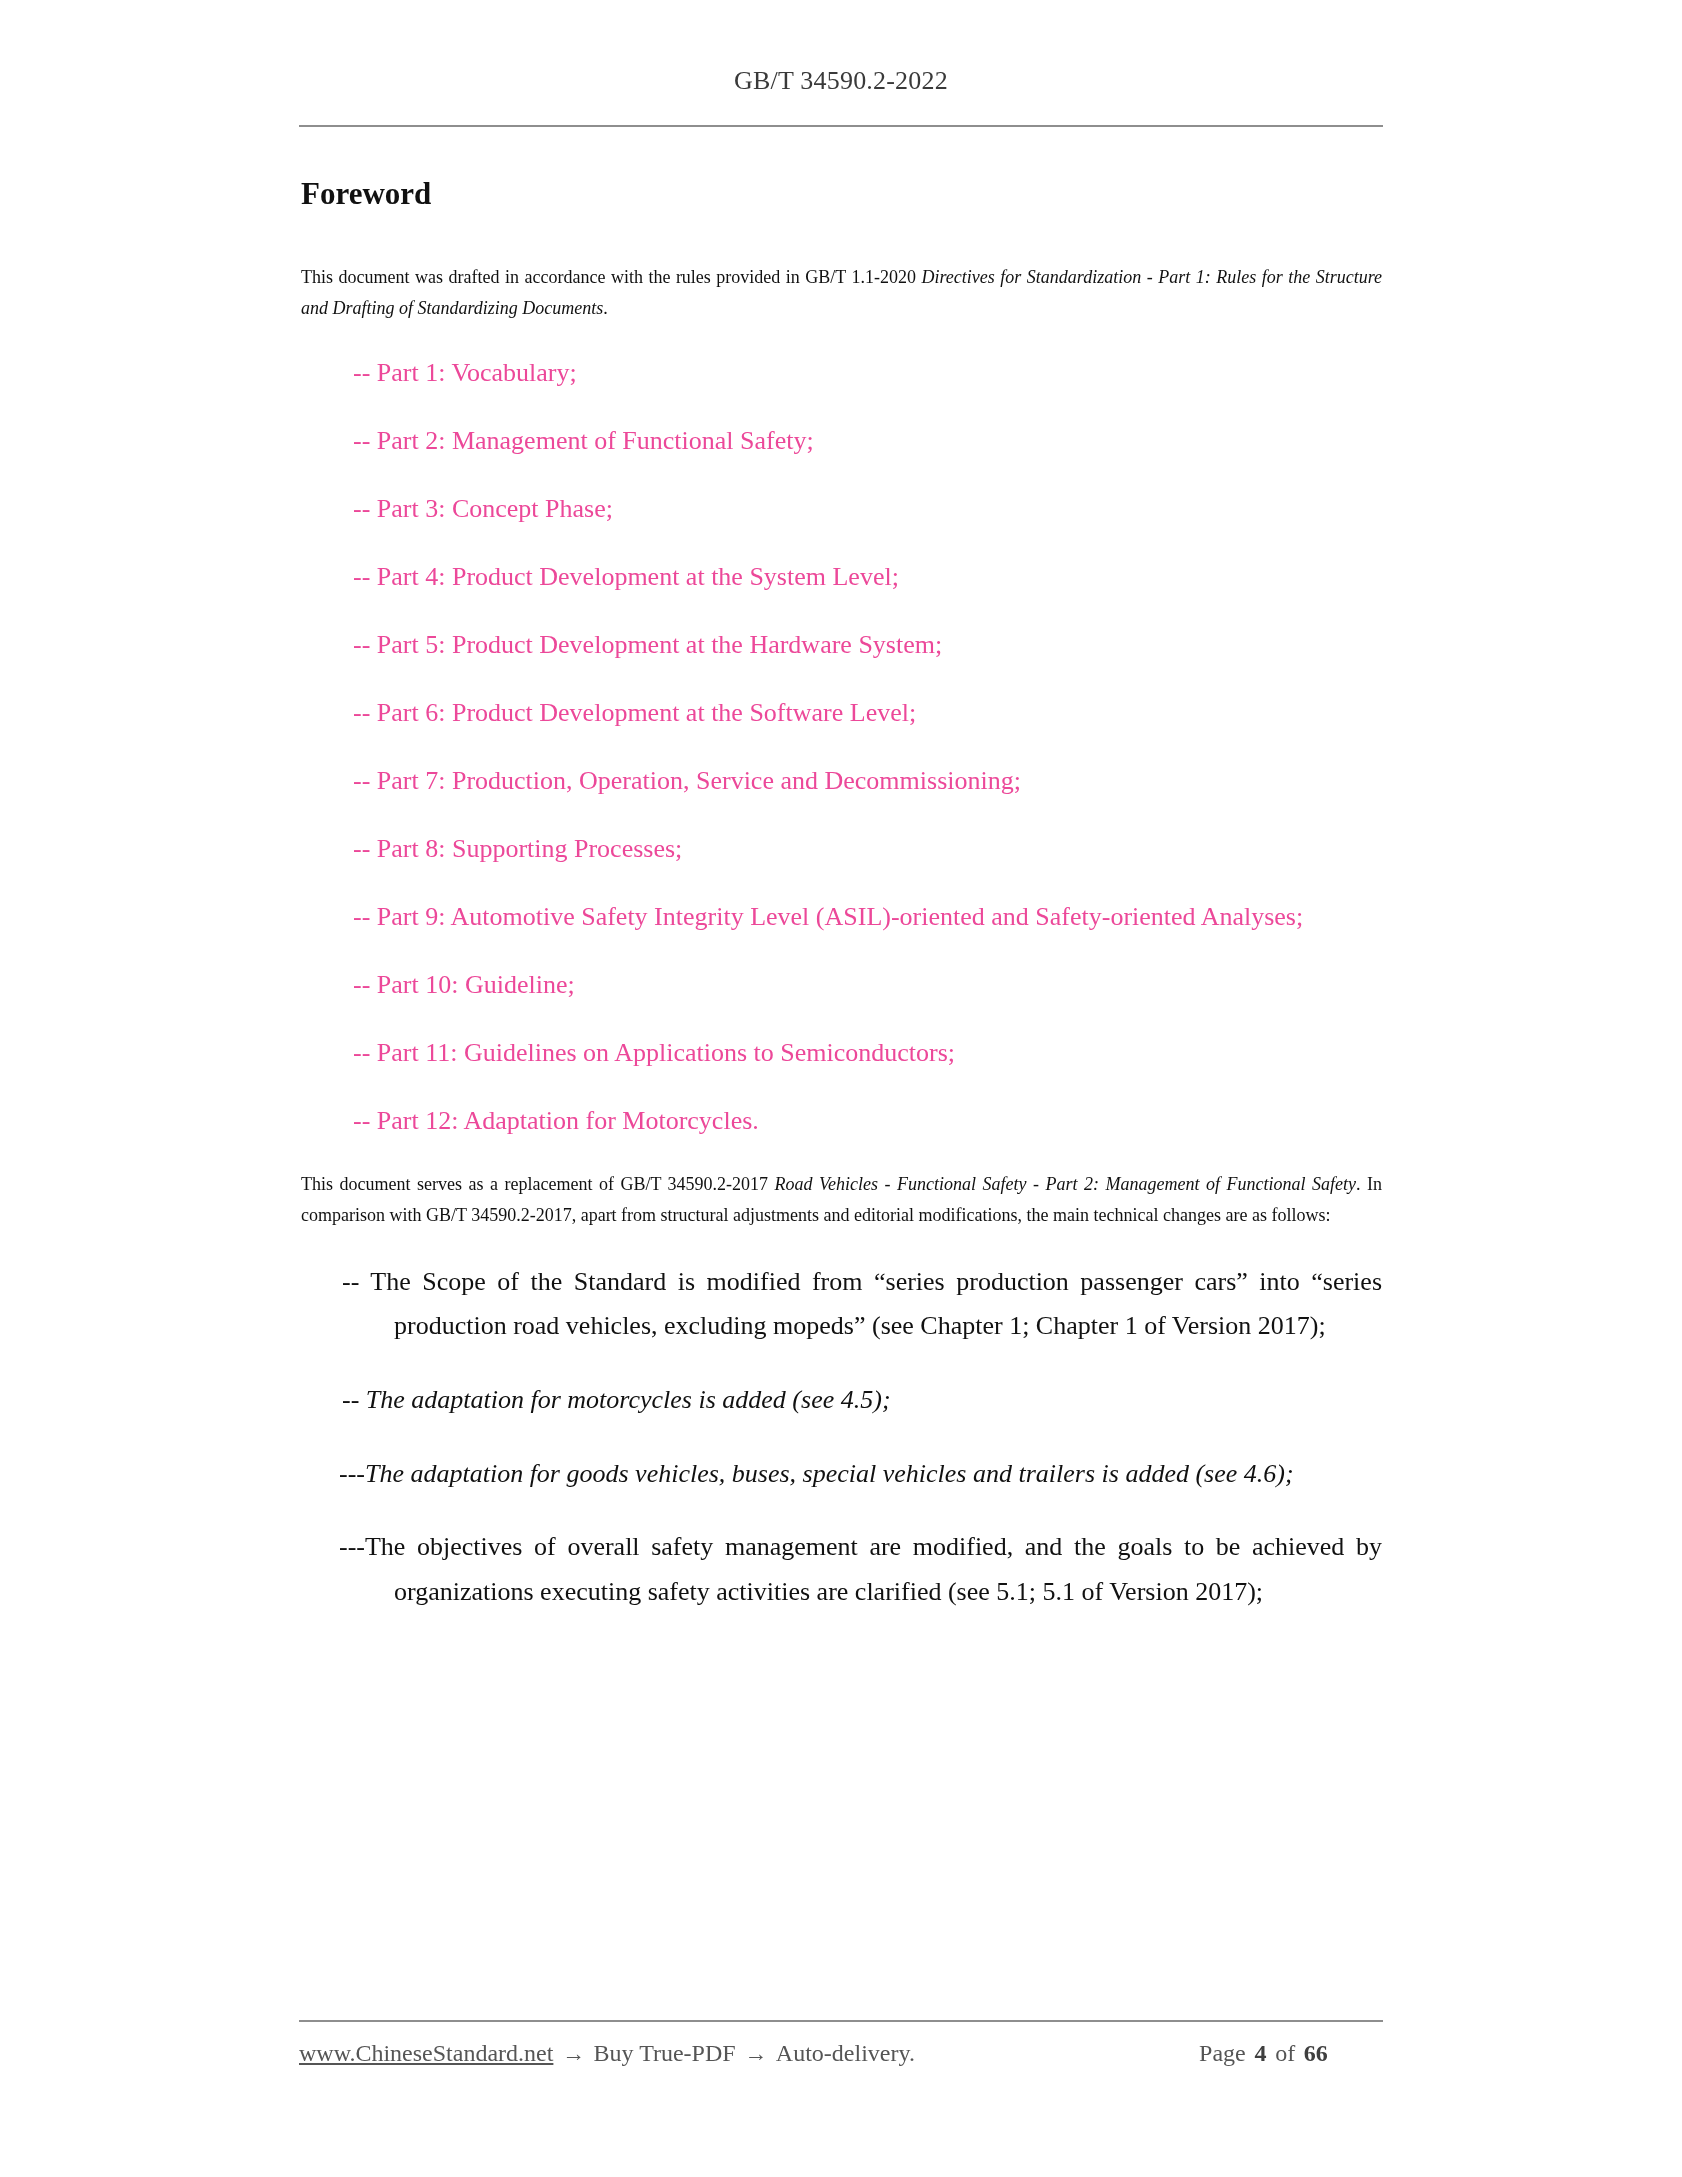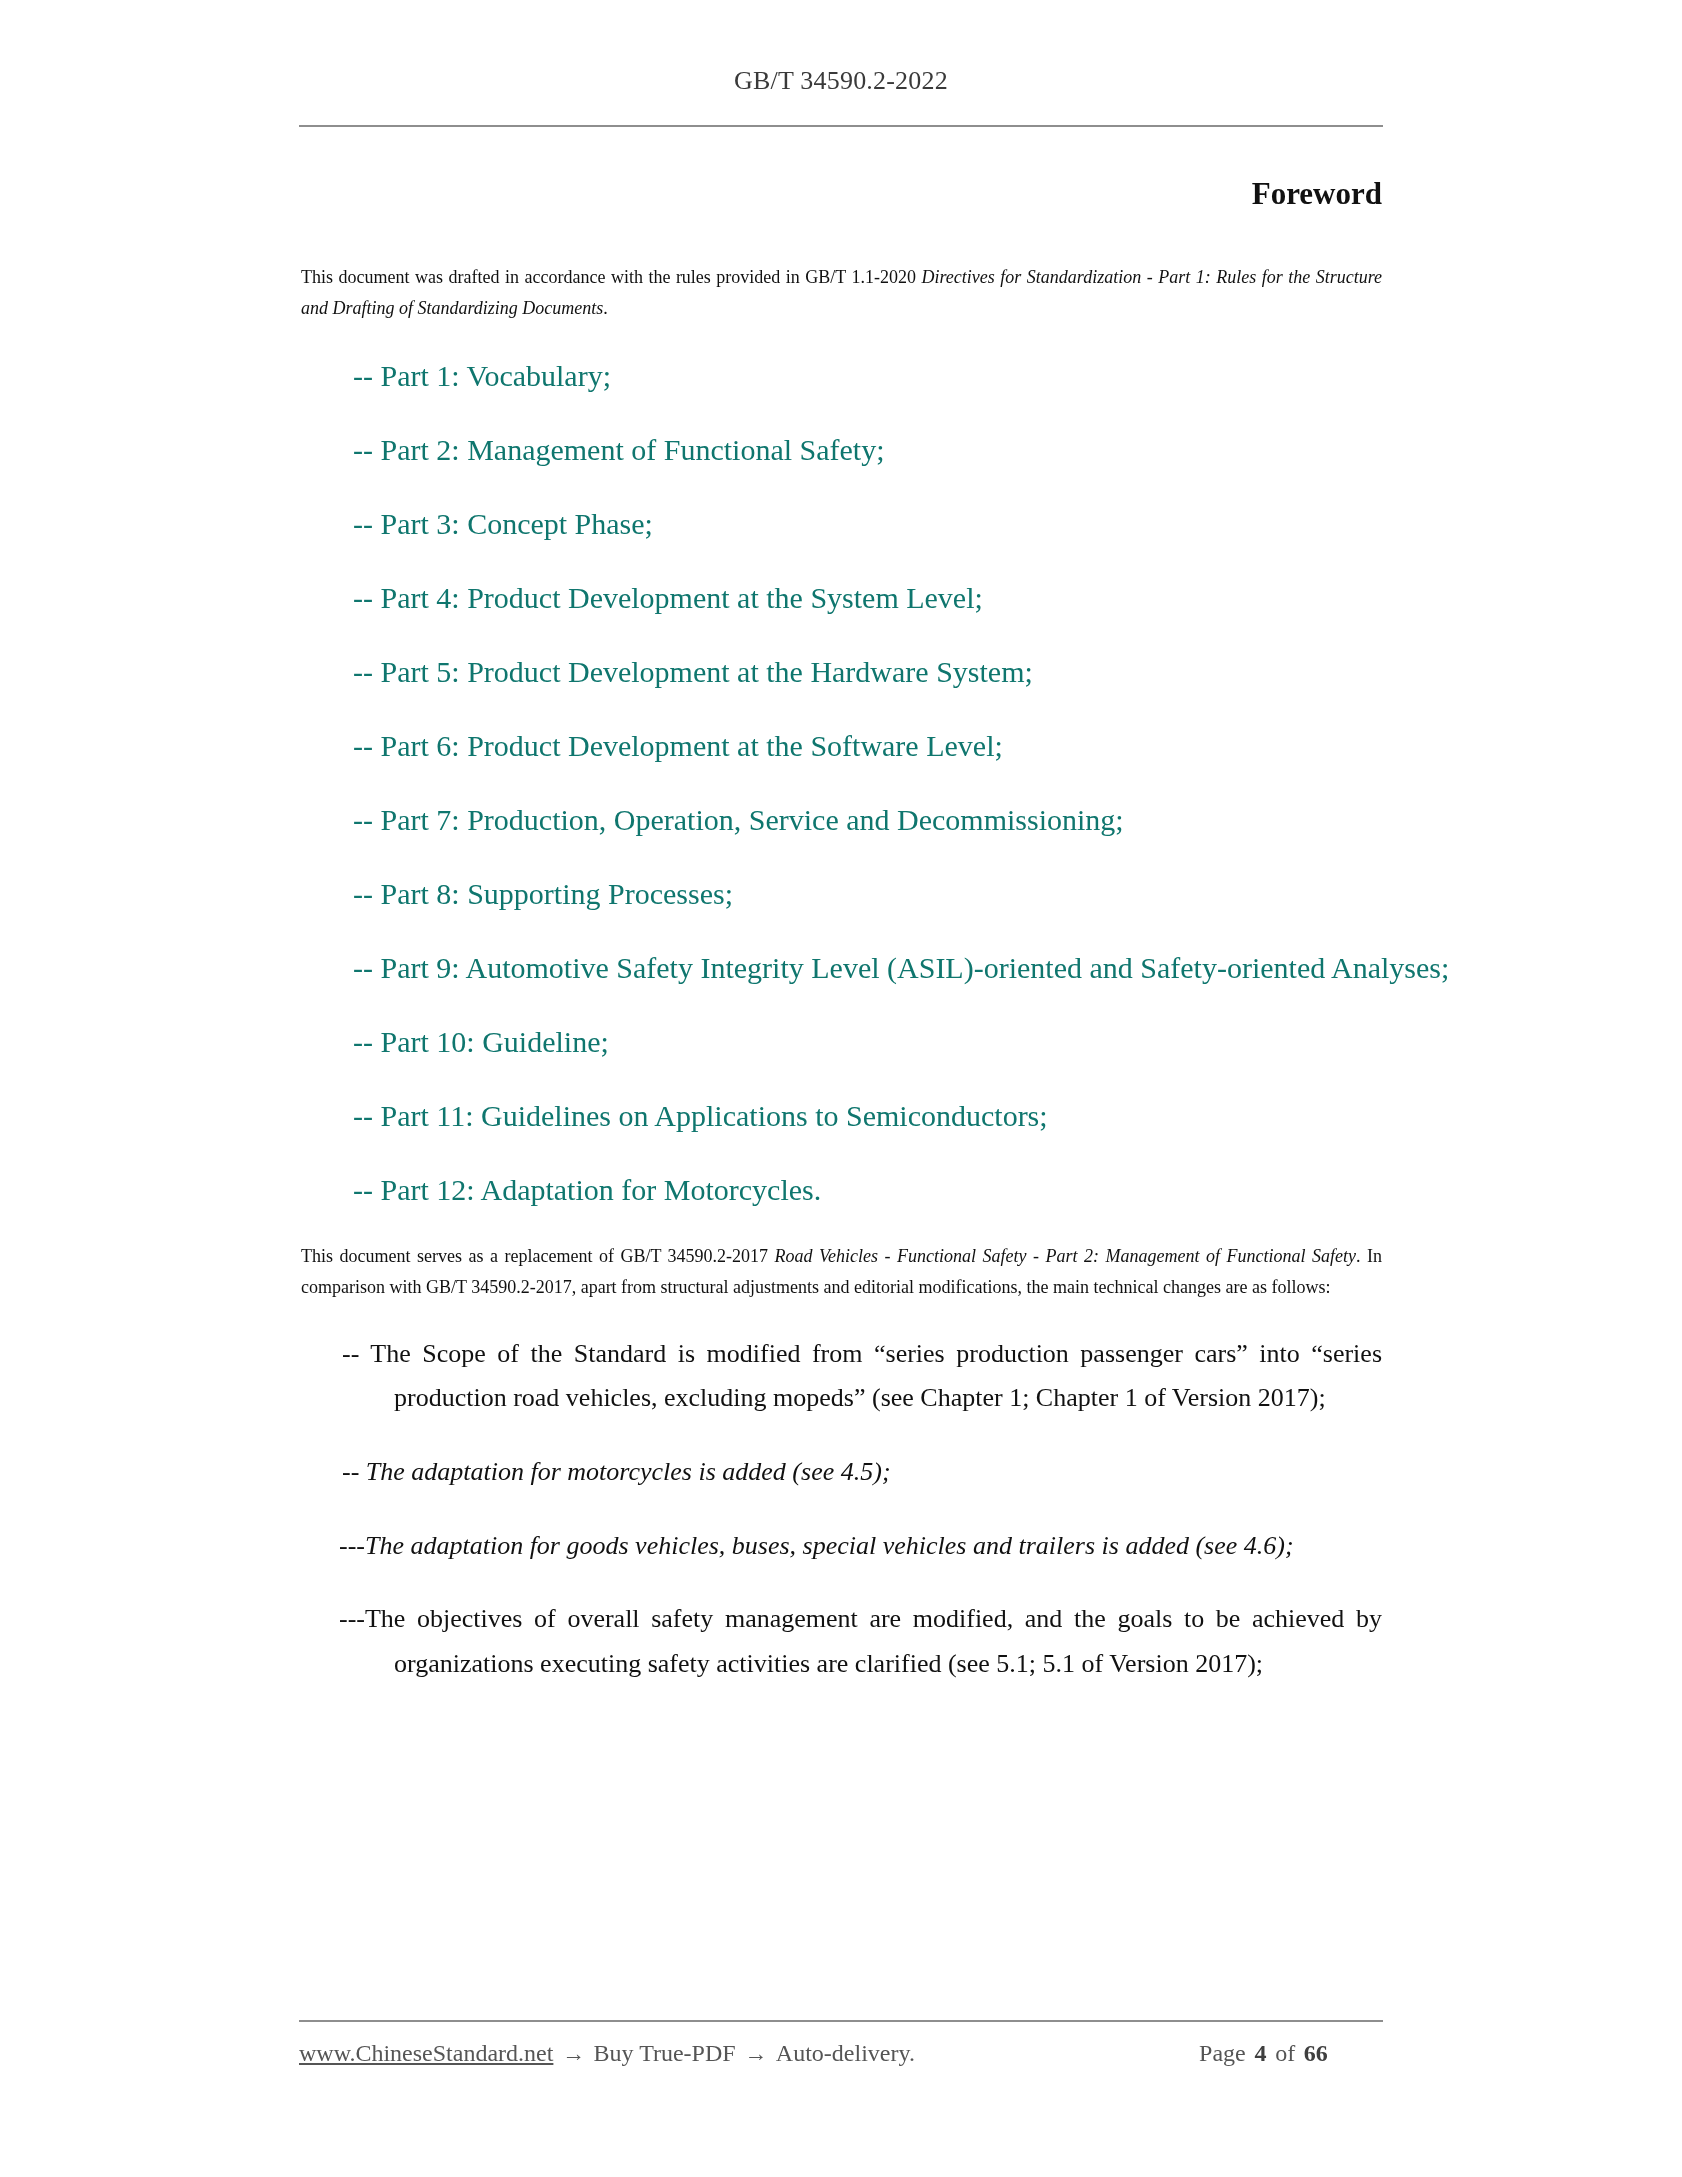--- a/index.html
+++ b/index.html
@@ -47,21 +47,21 @@
 
   
   .content {
     position: absolute;
     left: 301px;
     top: 171px;
     width: 1081px;
   }
 
   .doc-title {
-    text-align: right;
+    text-align: left;
     font-size: 31px;
     font-weight: bold;
     color: #111111;
     margin: 0 0 48px 0;
     line-height: 1.25;
   }
 
   p.para {
     font-size: 18px;
     line-height: 1.72;
@@ -75,25 +75,25 @@
 
   i, .ital { font-style: italic; }
 
   
   ul.part-list {
     list-style: none;
     margin: 7px 0 15.6px 0;
     padding: 0;
   }
   ul.part-list li {
-    font-size: 30px;
+    font-size: 26px;
     line-height: 1.5;
     margin: 0 0 29px 0;
     padding-left: 52px;
-    color: #0f766e;
+    color: #ec4899;
     white-space: nowrap;
   }
 
   
   ul.change-list {
     list-style: none;
     margin: 5.2px 0 0 0;
     padding: 0;
   }
   ul.change-list li {

